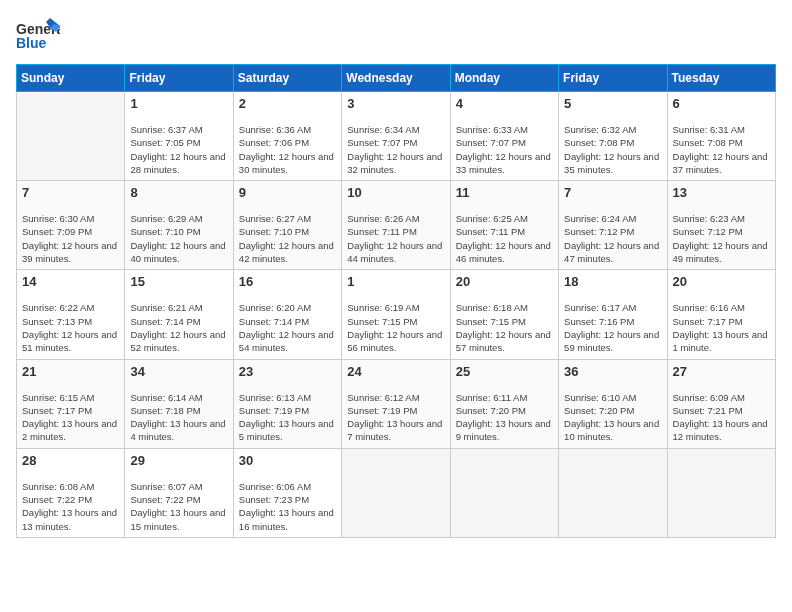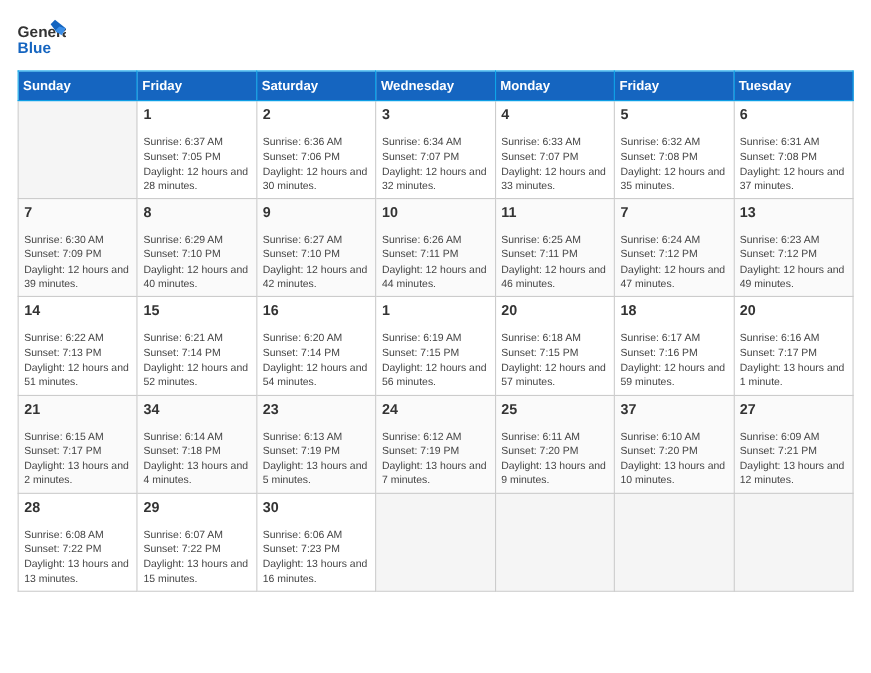--- a/index.html
+++ b/index.html
@@ -210,21 +210,21 @@
         </td>
         <td>
           <div class="day-number">24</div>
           <div class="day-info">Sunrise: 6:12 AM<br>Sunset: 7:19 PM<br>Daylight: 13 hours and 7 minutes.</div>
         </td>
         <td>
           <div class="day-number">25</div>
           <div class="day-info">Sunrise: 6:11 AM<br>Sunset: 7:20 PM<br>Daylight: 13 hours and 9 minutes.</div>
         </td>
         <td>
-          <div class="day-number">37</div>
+          <div class="day-number">36</div>
           <div class="day-info">Sunrise: 6:10 AM<br>Sunset: 7:20 PM<br>Daylight: 13 hours and 10 minutes.</div>
         </td>
         <td>
           <div class="day-number">27</div>
           <div class="day-info">Sunrise: 6:09 AM<br>Sunset: 7:21 PM<br>Daylight: 13 hours and 12 minutes.</div>
         </td>
       </tr>
       <tr>
         <td>
           <div class="day-number">28</div>

